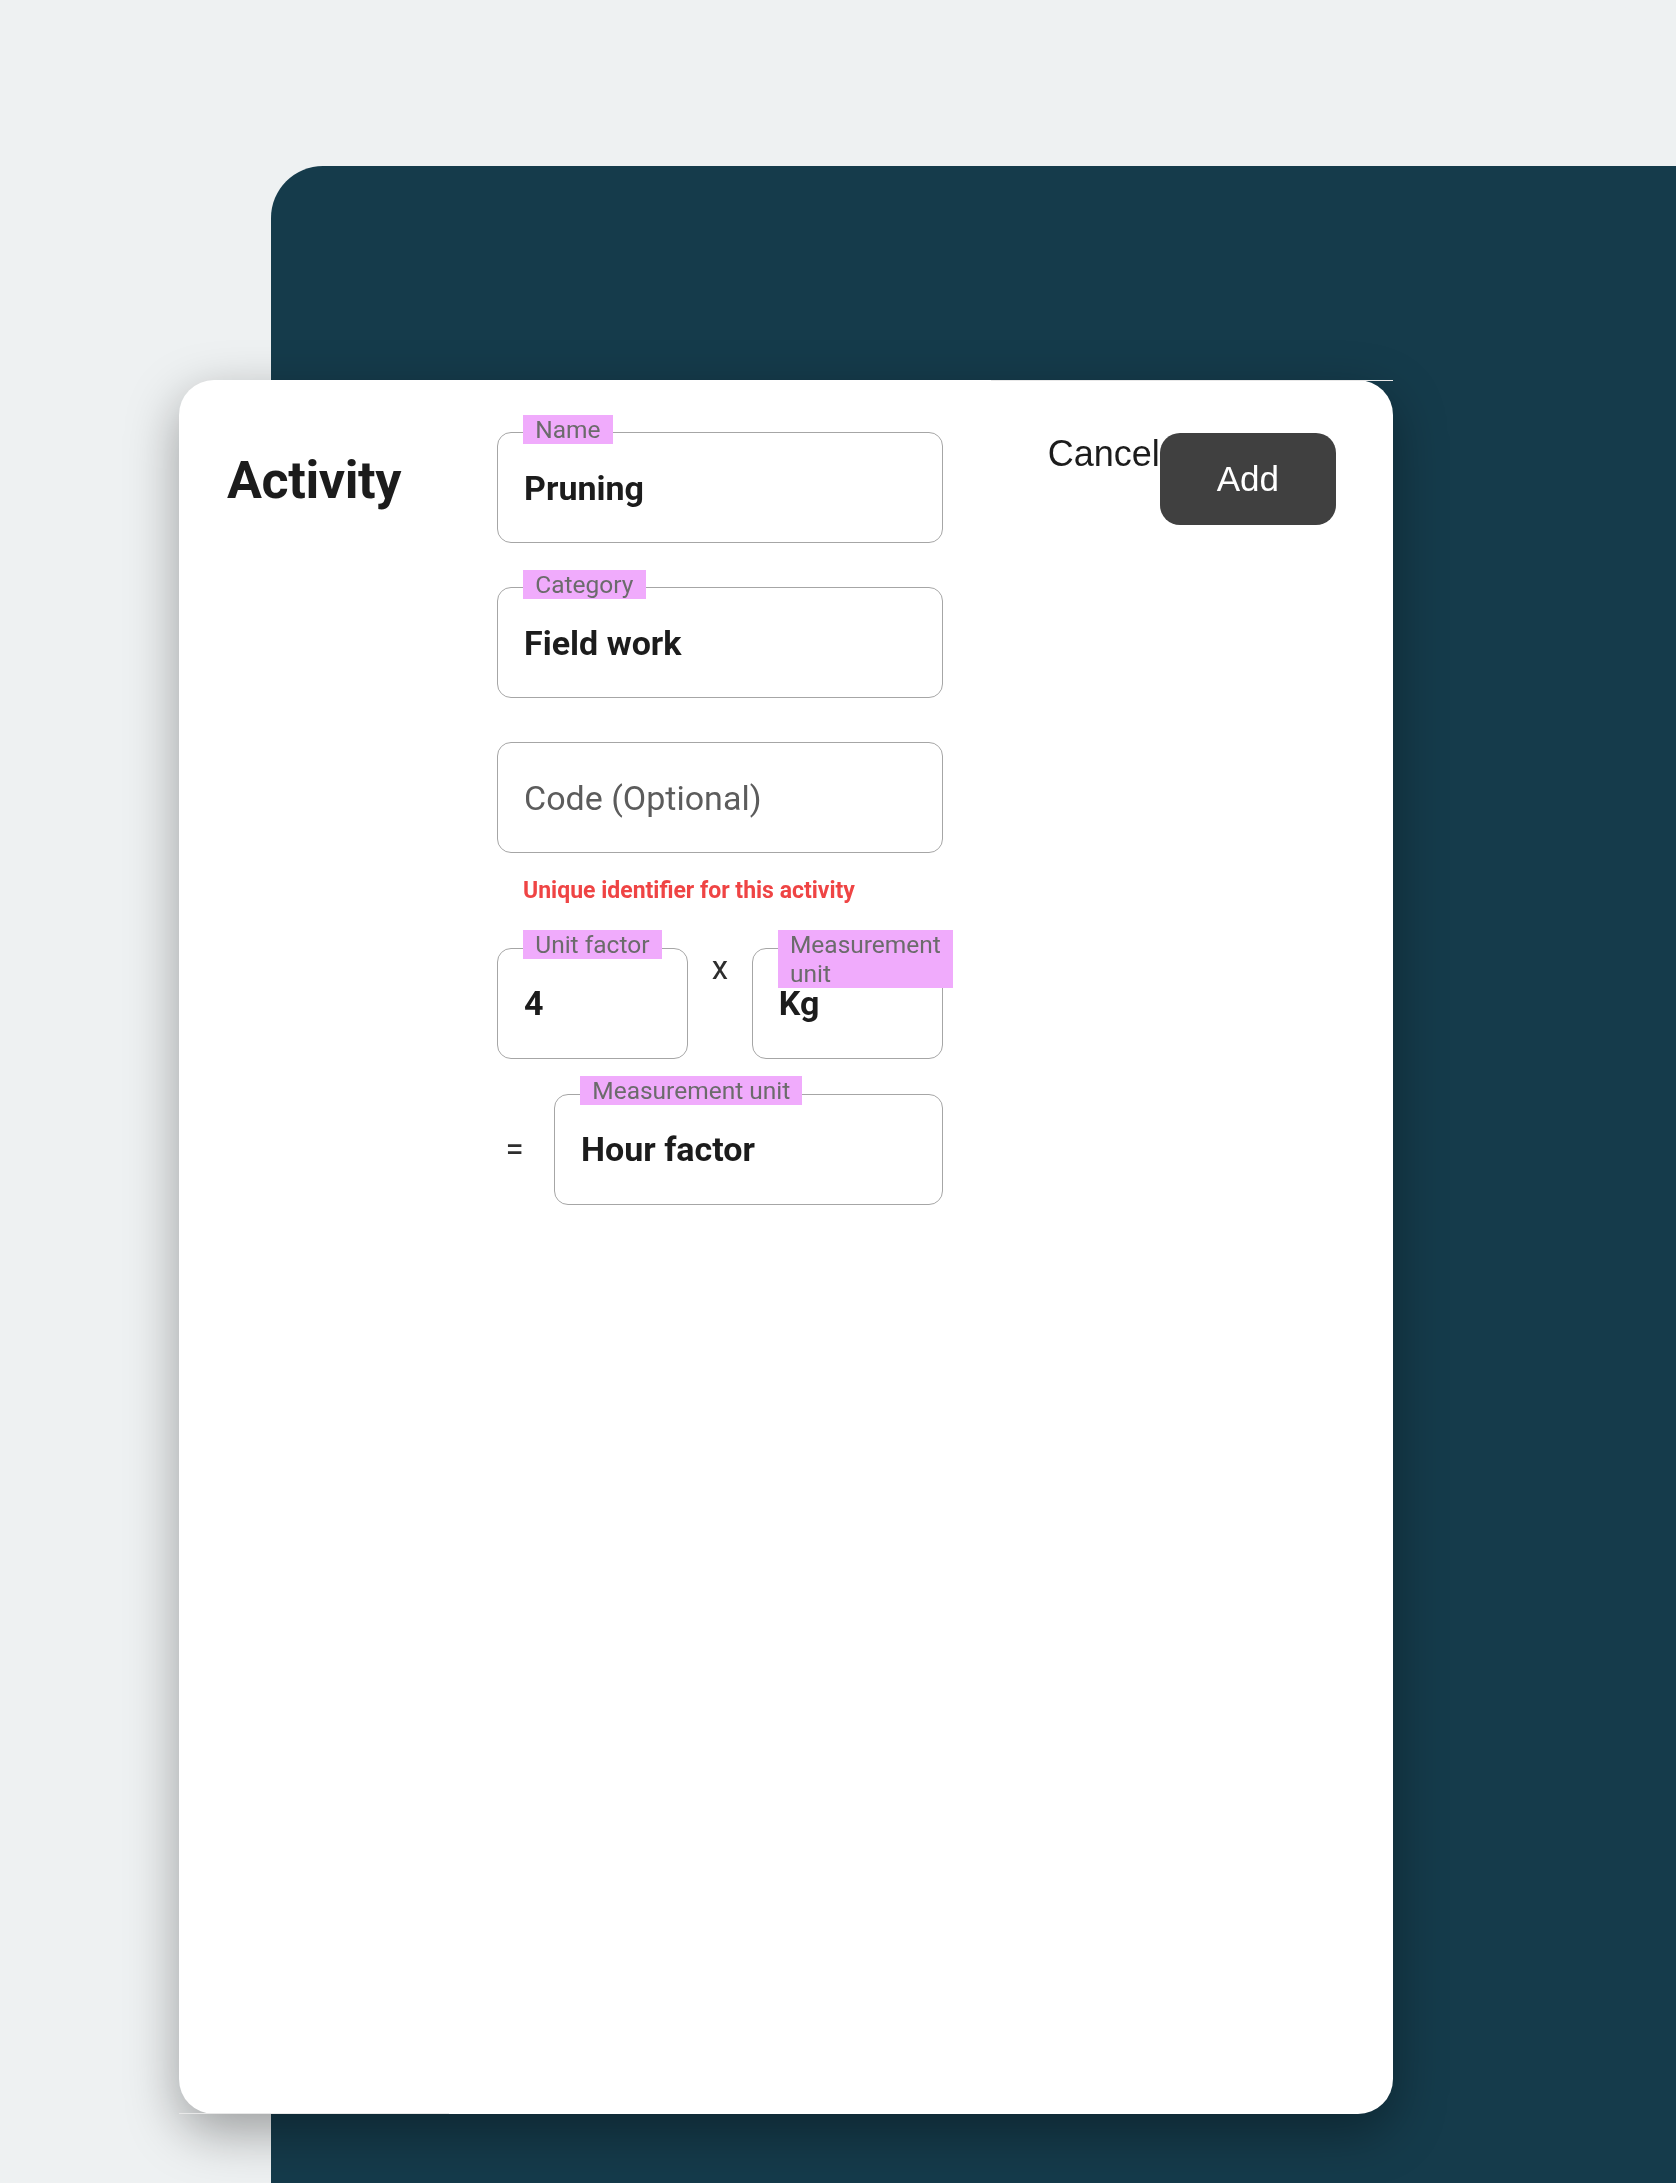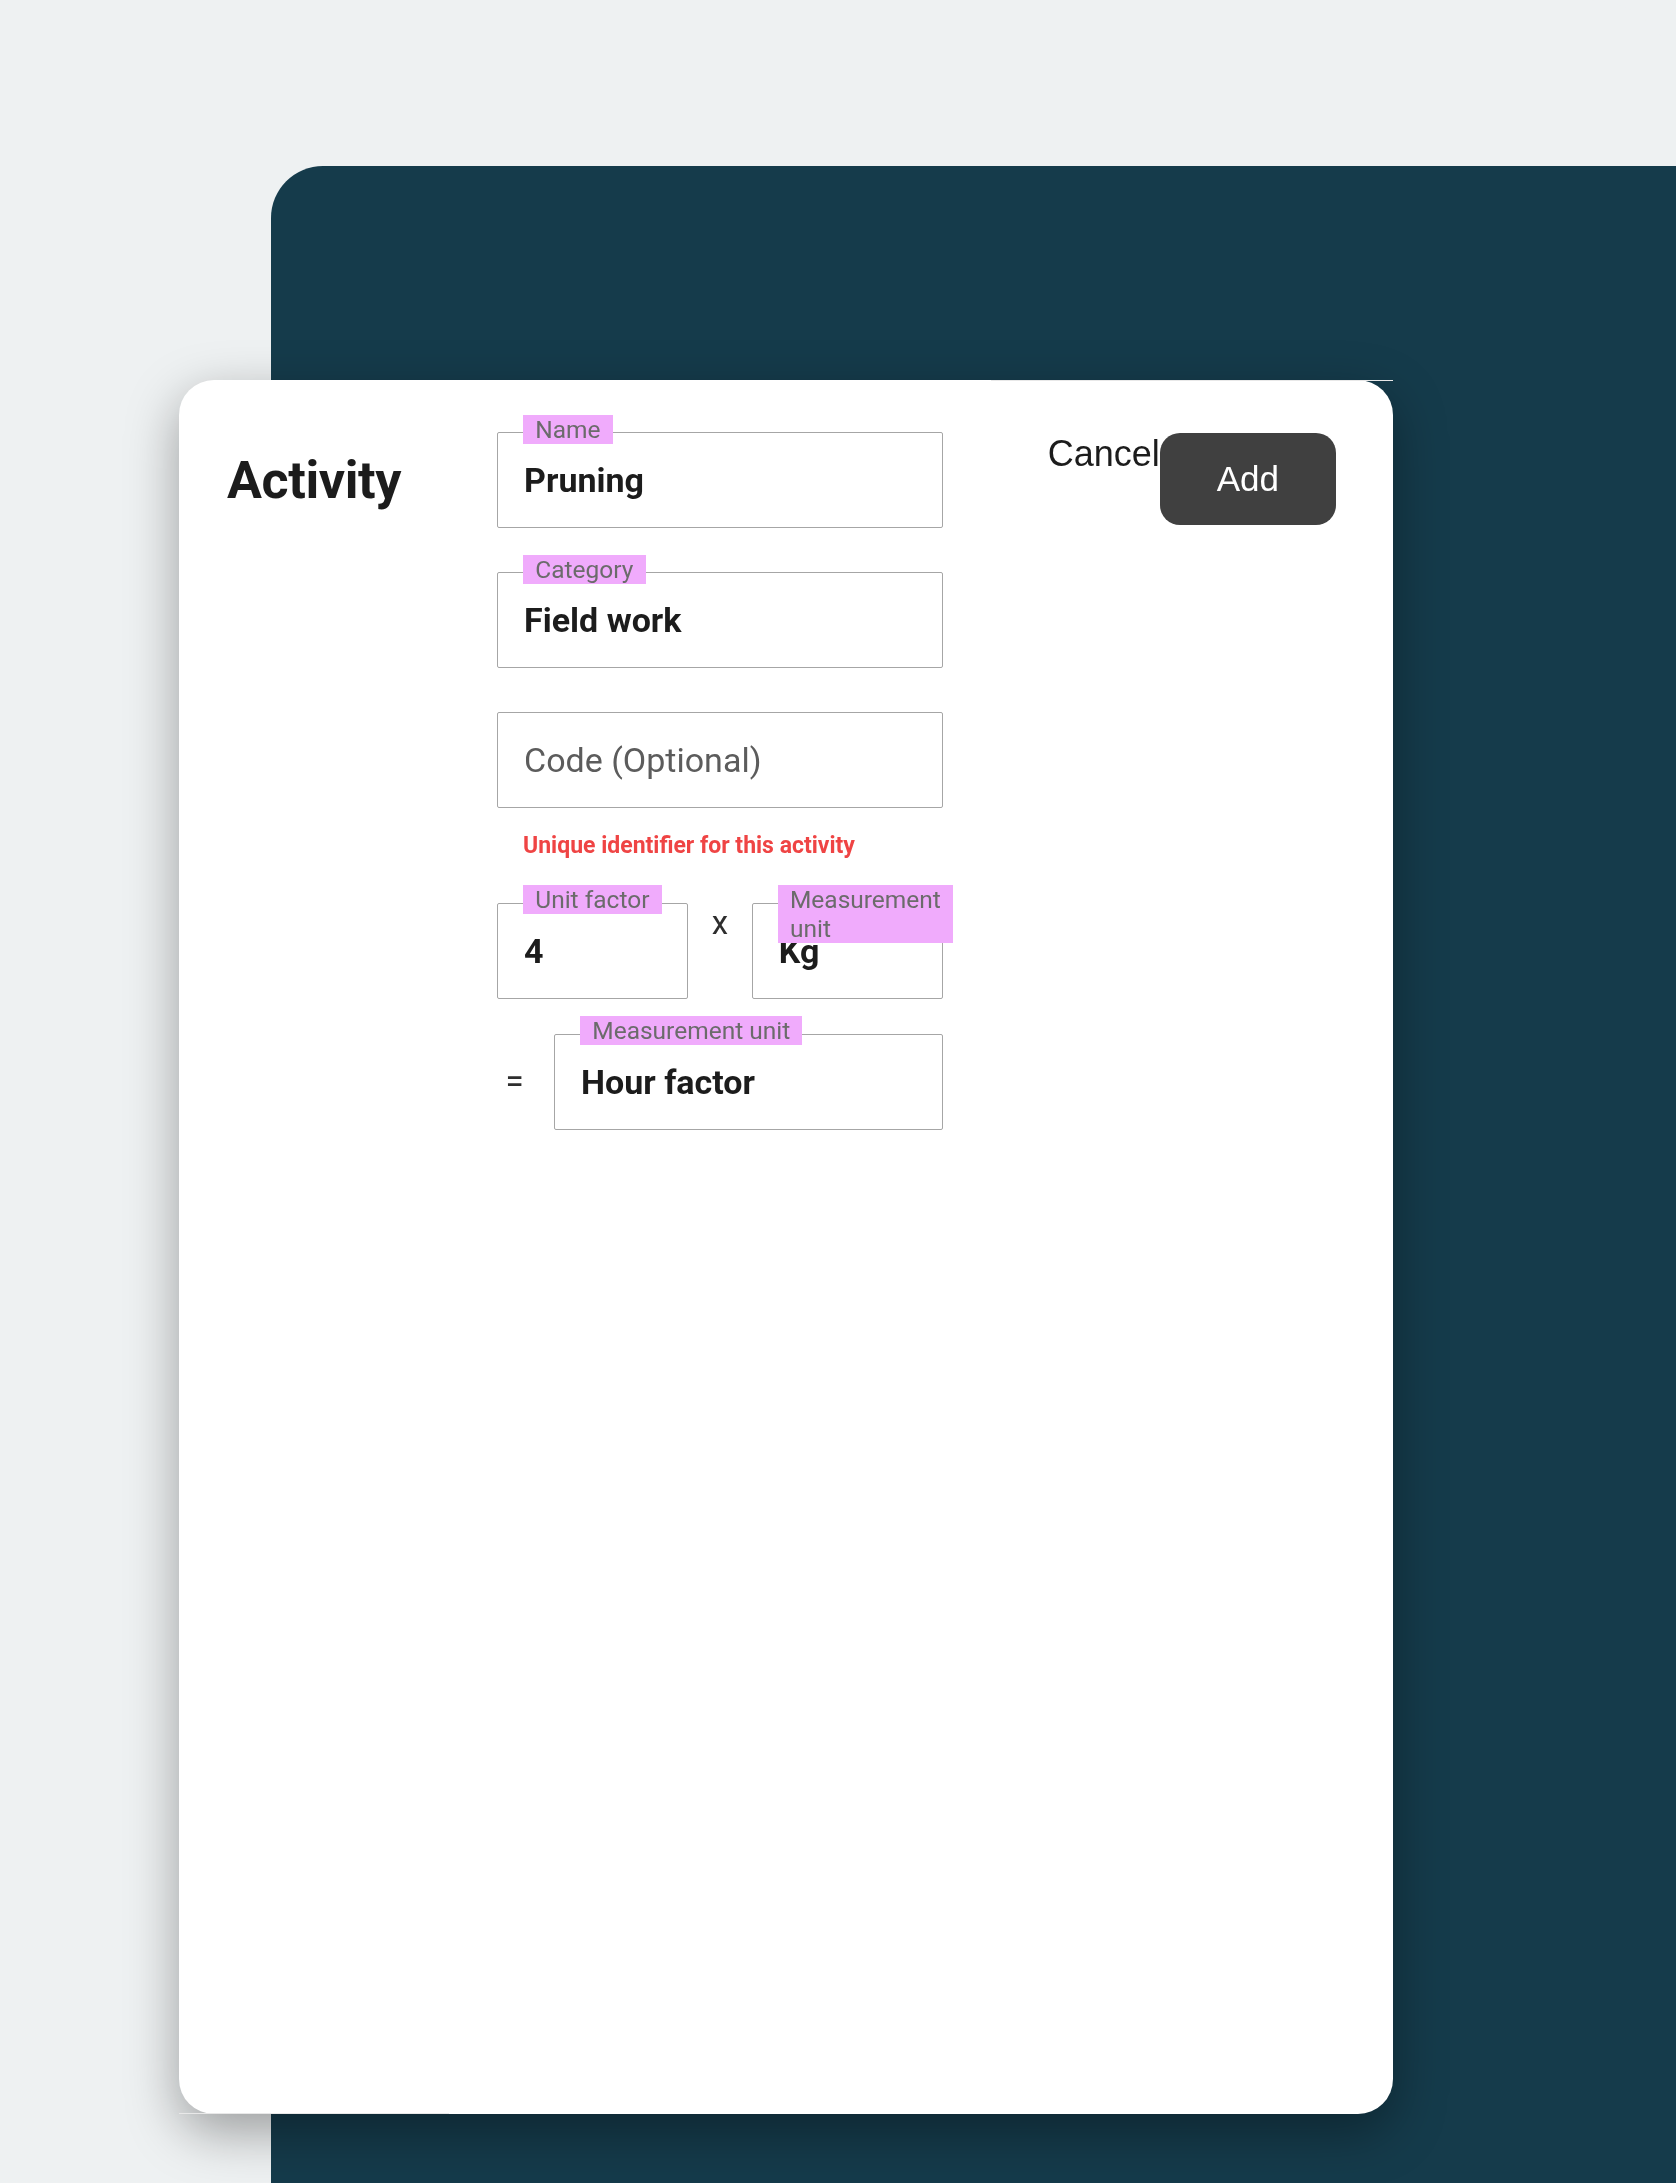--- a/index.html
+++ b/index.html
@@ -92,23 +92,23 @@
       left: 26px;
       background: #f0abfc;
       padding: 0 12.2px;
       font-size: 24.5px;
       color: #6b6b6b;
       z-index: 2;
     }
     
     .field-box {
       width: 100%;
-      height: 96px;
+      height: 111px;
       border: 1.7px solid #a6a6a6;
-      border-radius: 2px;
+      border-radius: 14px;
       padding: 0 26px;
       display: flex;
       align-items: center;
       background: #fff;
     }
     
     .field-value {
       font-size: 34px;
       font-weight: 700;
       color: #1c1c1c;

